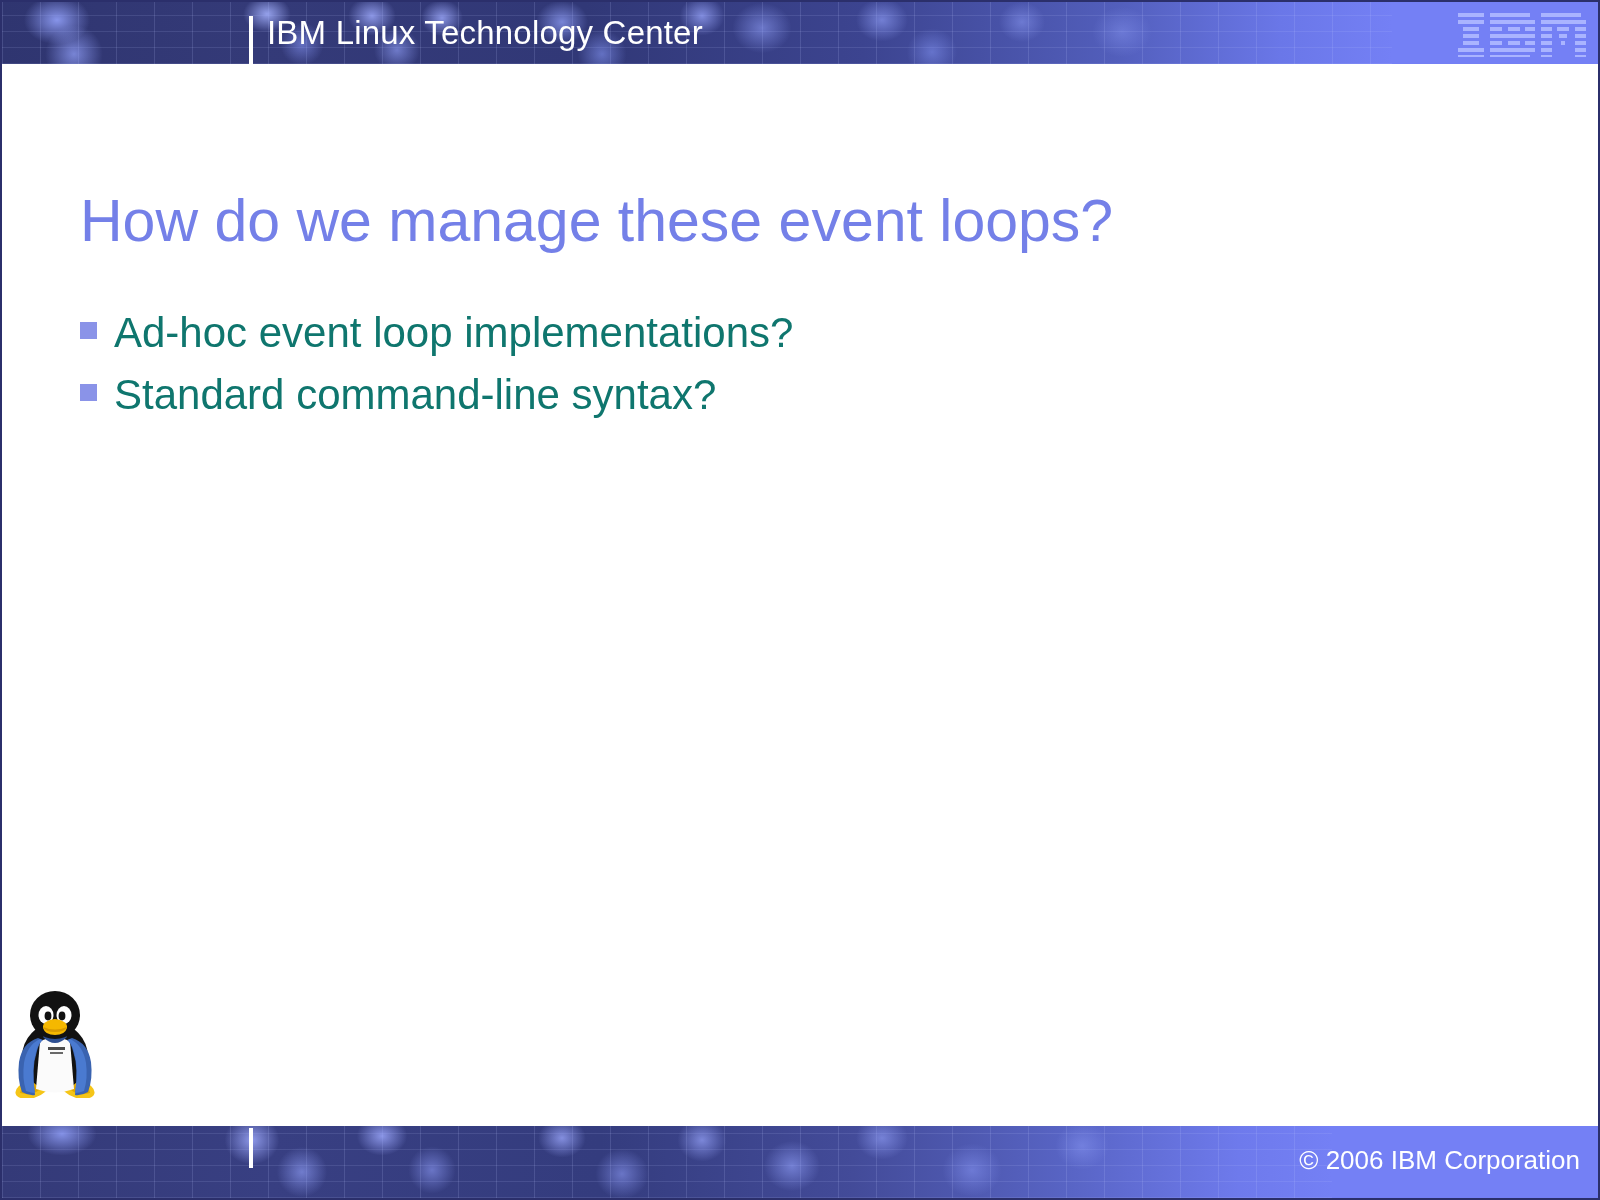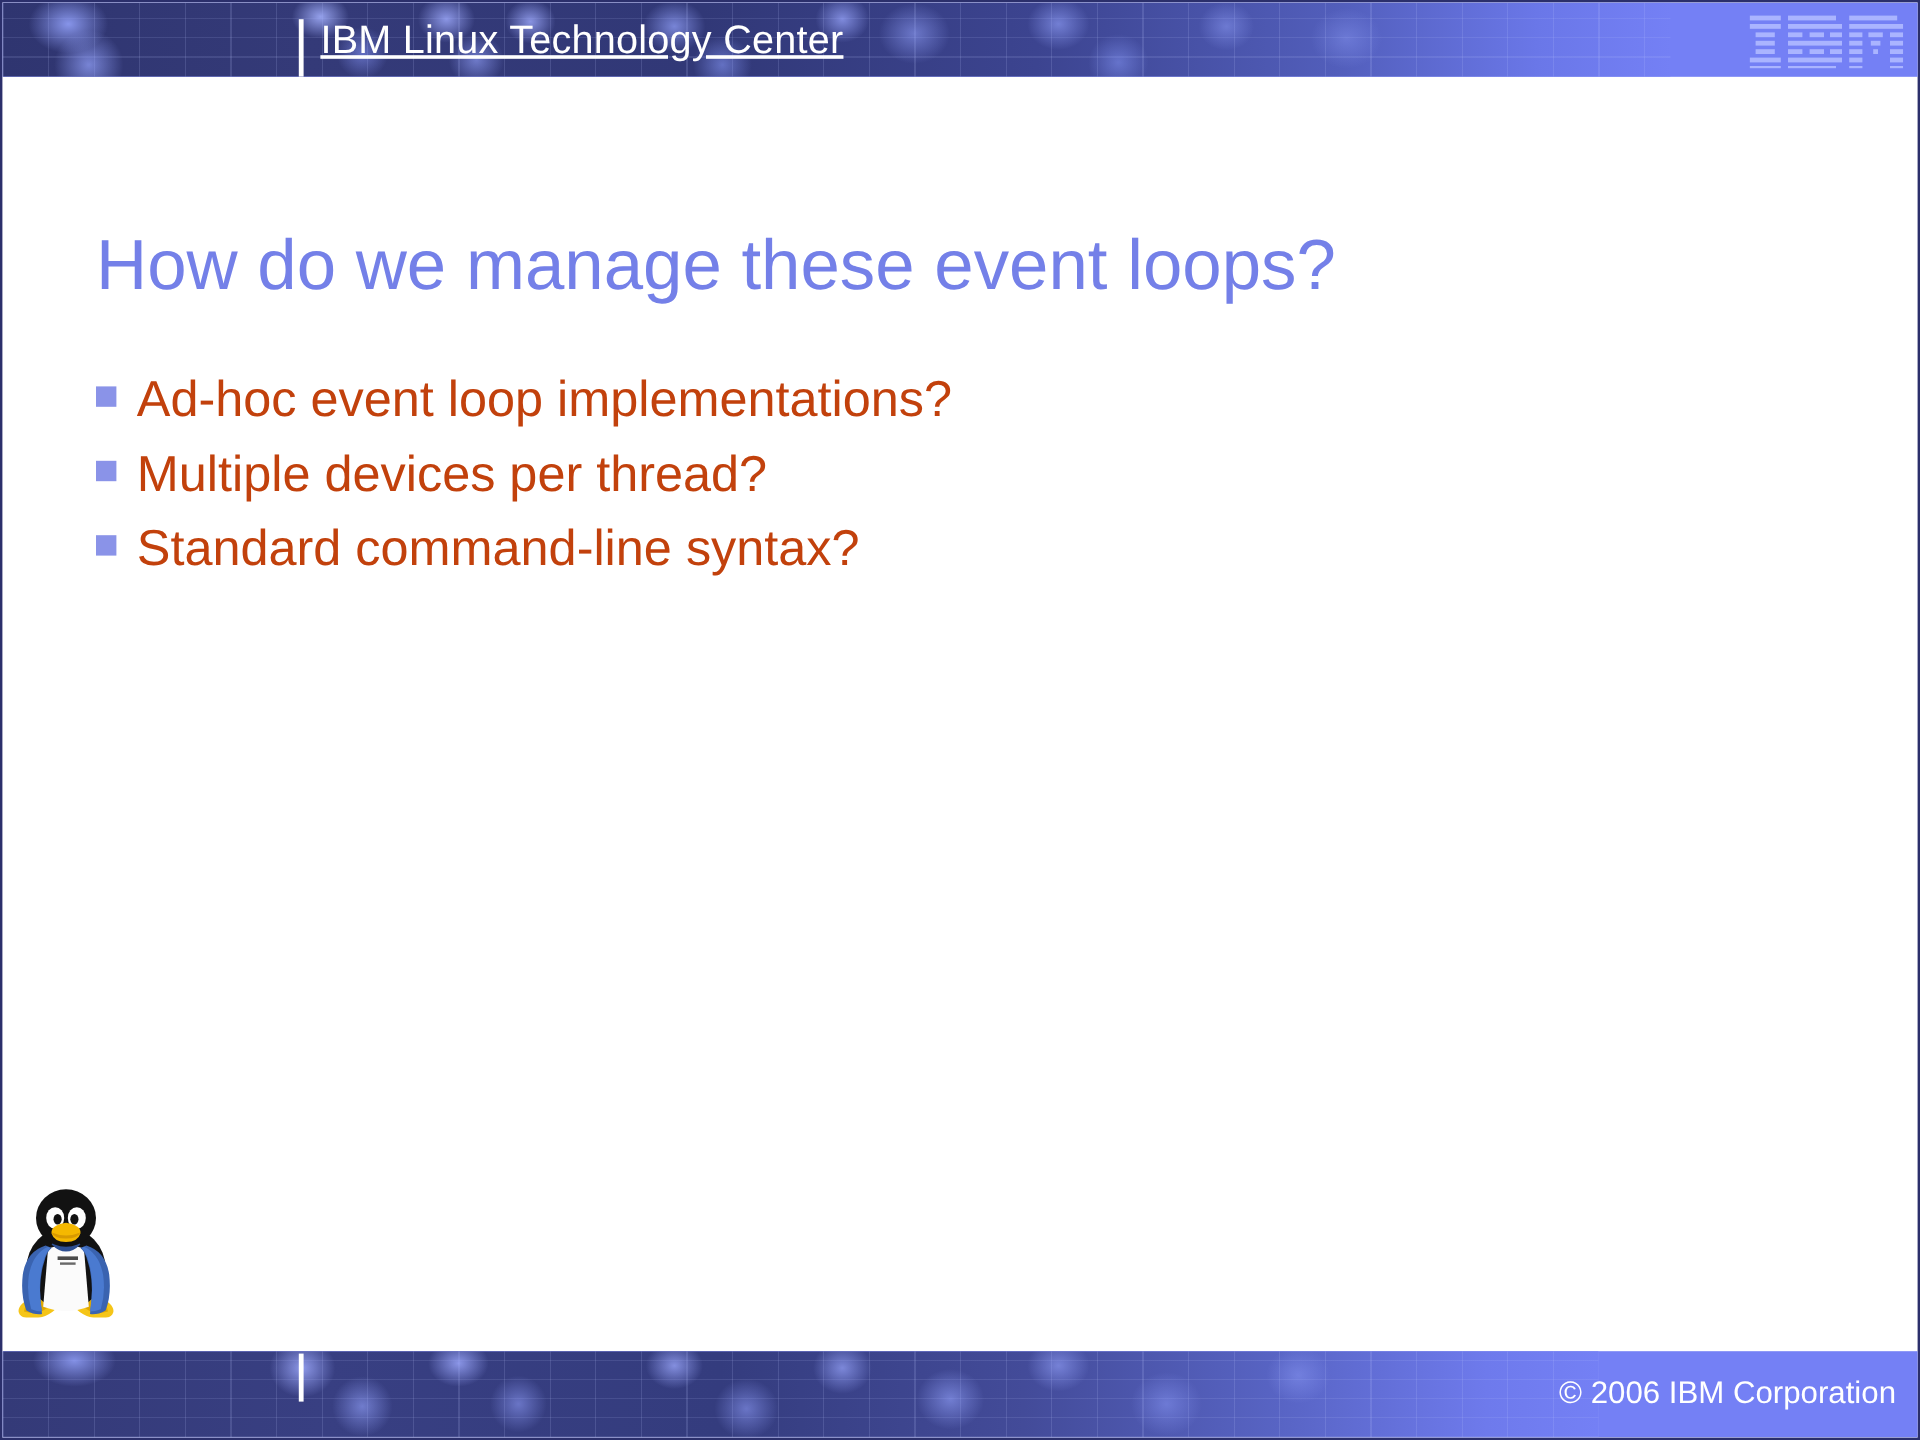--- a/index.html
+++ b/index.html
@@ -80,21 +80,20 @@
   }
   .header-title {
     position: absolute;
     left: 265px;
     top: 13px;
     font-size: 33px;
     color: #ffffff;
     letter-spacing: 0.2px;
     white-space: nowrap;
     line-height: 36px;
-    text-decoration: underline;
   }
 
   
   .ibm-logo {
     position: absolute;
     right: 16px;
     top: 9px;
     width: 128px;
     height: 46px;
   }
@@ -129,21 +128,21 @@
     width: 17px;
     height: 17px;
     background: #8a93e8;
     margin-top: 18px;
     margin-right: 17px;
   }
   .bullet-text {
     flex: 1 1 auto;
     font-size: 42px;
     line-height: 58px;
-    color: #c2410c;
+    color: #0f766e;
   }
 
   
   .tux {
     position: absolute;
     left: 8px;
     top: 983px;
     width: 92px;
     height: 113px;
   }
@@ -260,24 +259,20 @@
   <div class="slide-title">How do we manage these event loops?</div>
 
   <div class="bullets">
 
     <div class="bullet-row">
       <span class="bullet-marker"></span>
       <span class="bullet-text">Ad-hoc event loop implementations?</span>
     </div>
 
 
-    <div class="bullet-row">
-      <span class="bullet-marker"></span>
-      <span class="bullet-text">Multiple devices per thread?</span>
-    </div>
 
     <div class="bullet-row">
       <span class="bullet-marker"></span>
       <span class="bullet-text">Standard command-line syntax?</span>
     </div>
 
 
   </div>
 
   <svg class="tux" viewBox="0 0 92 113" aria-hidden="true">

